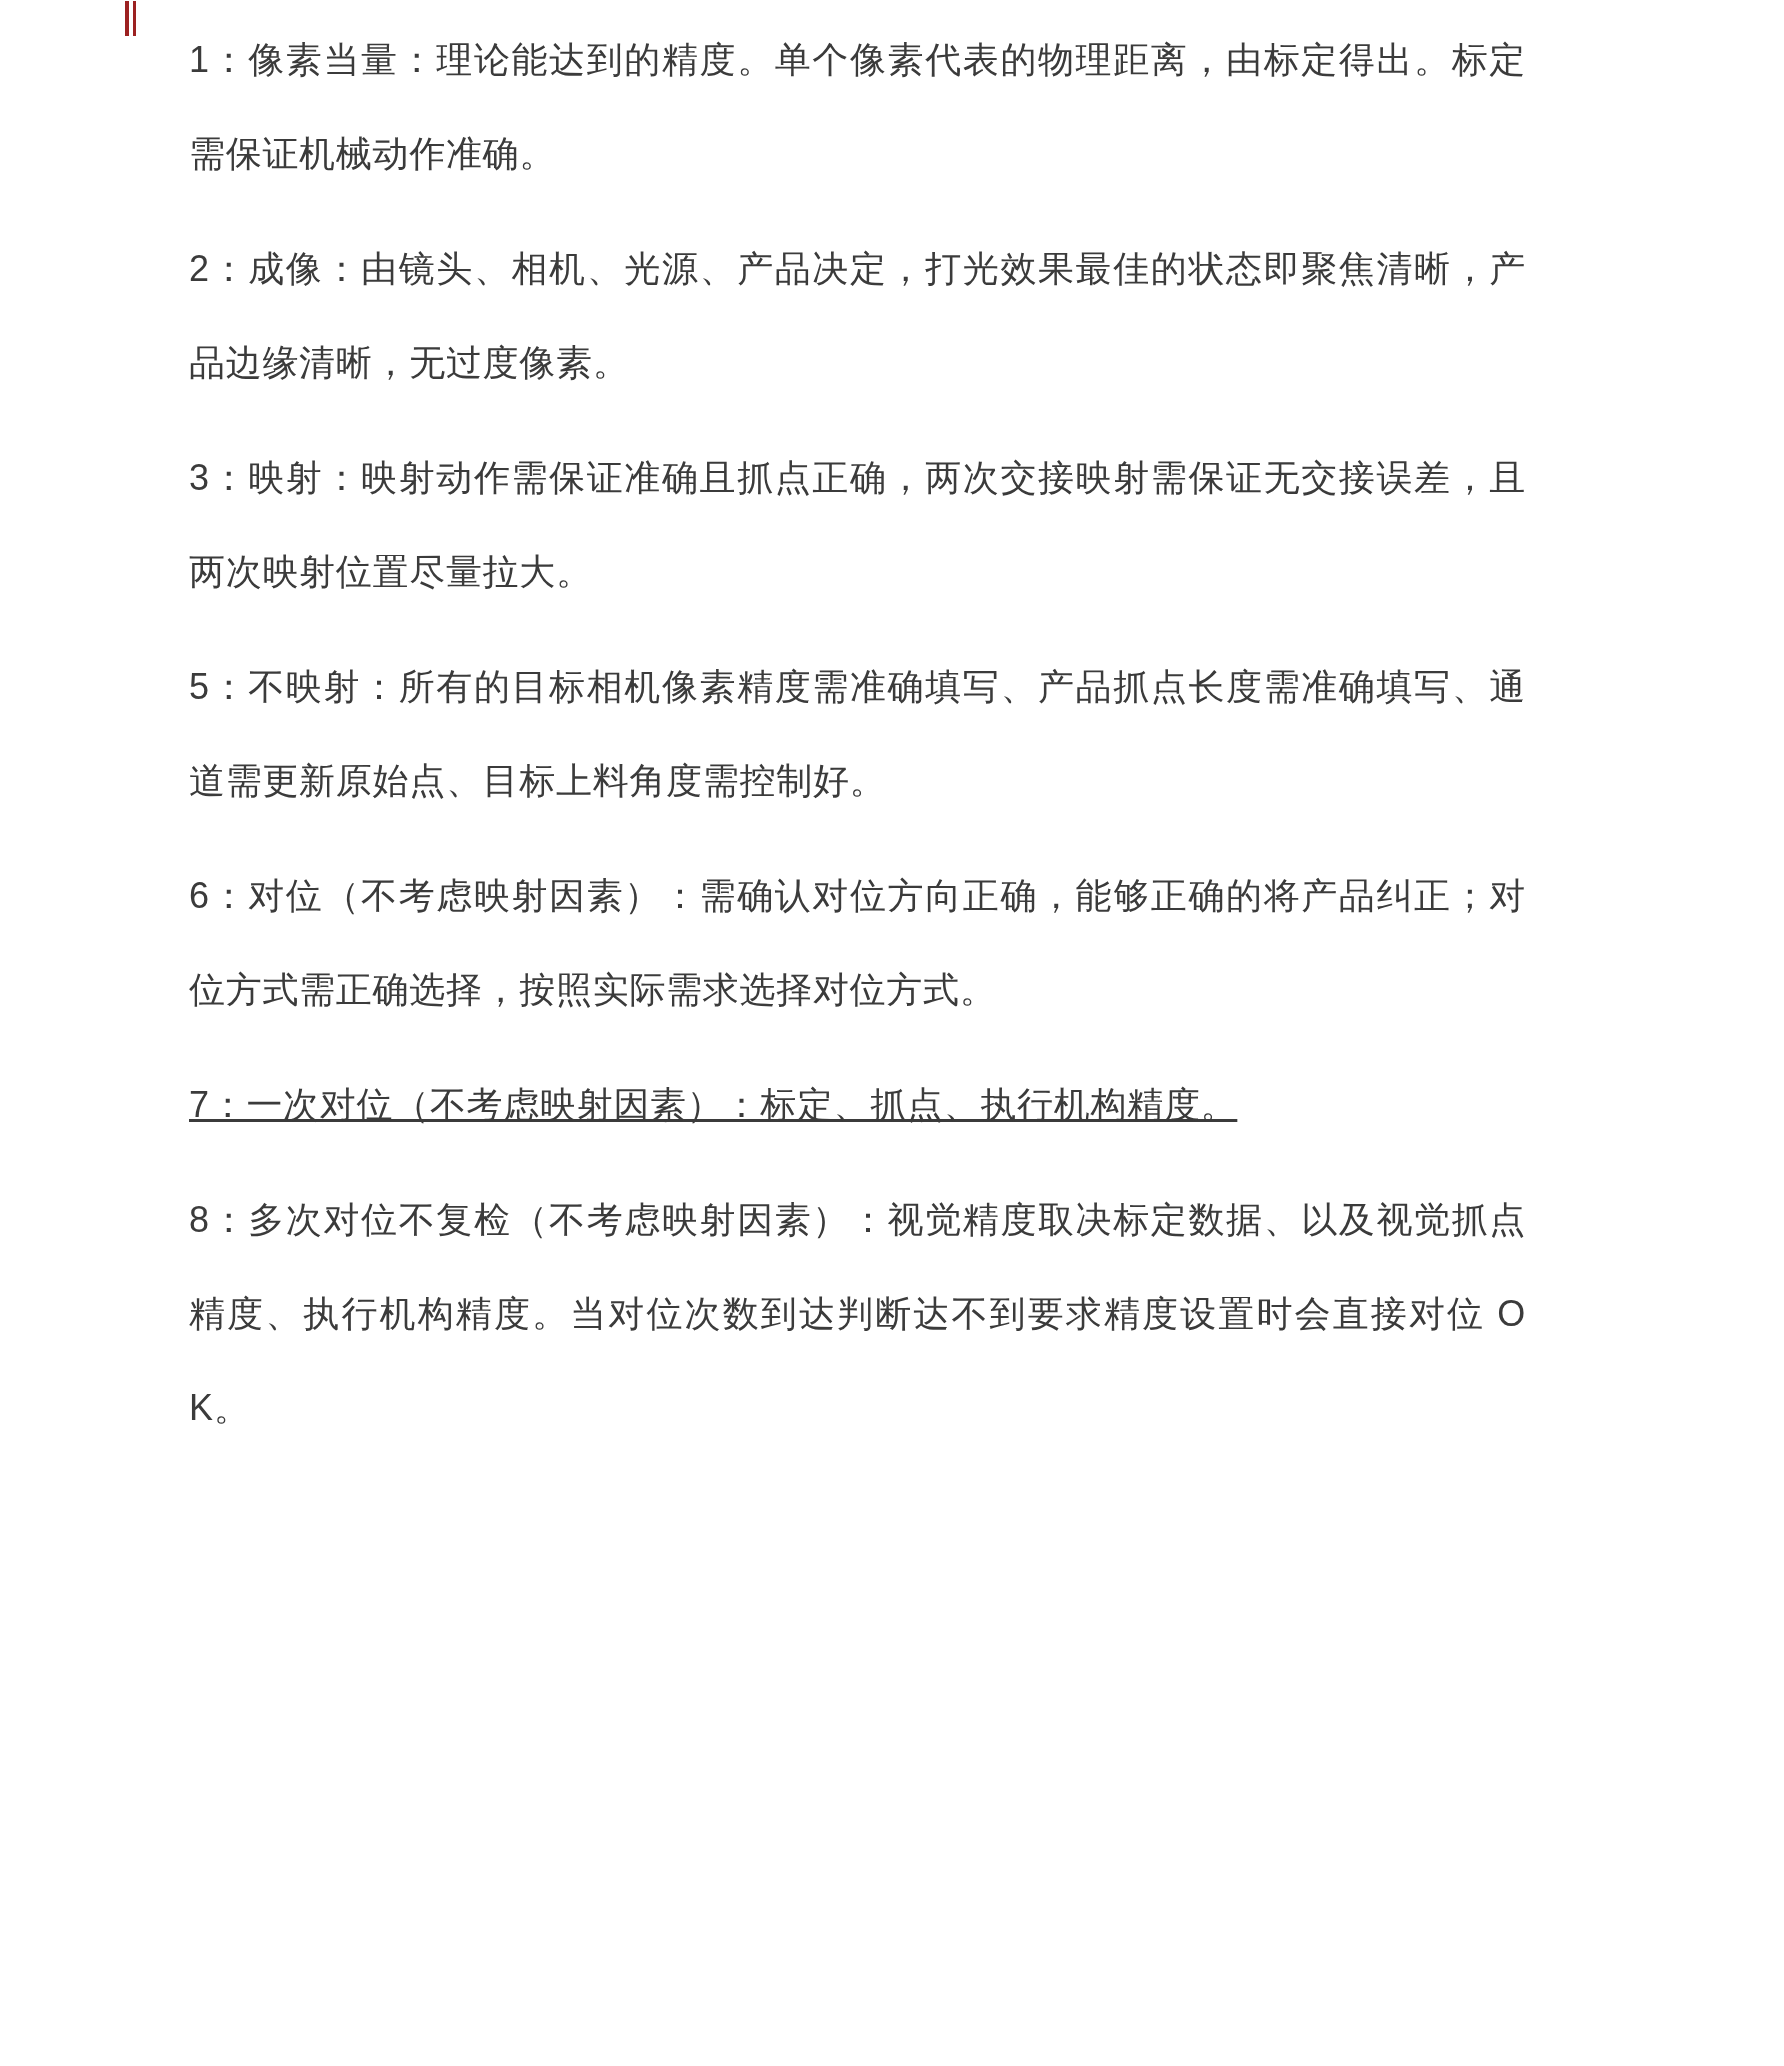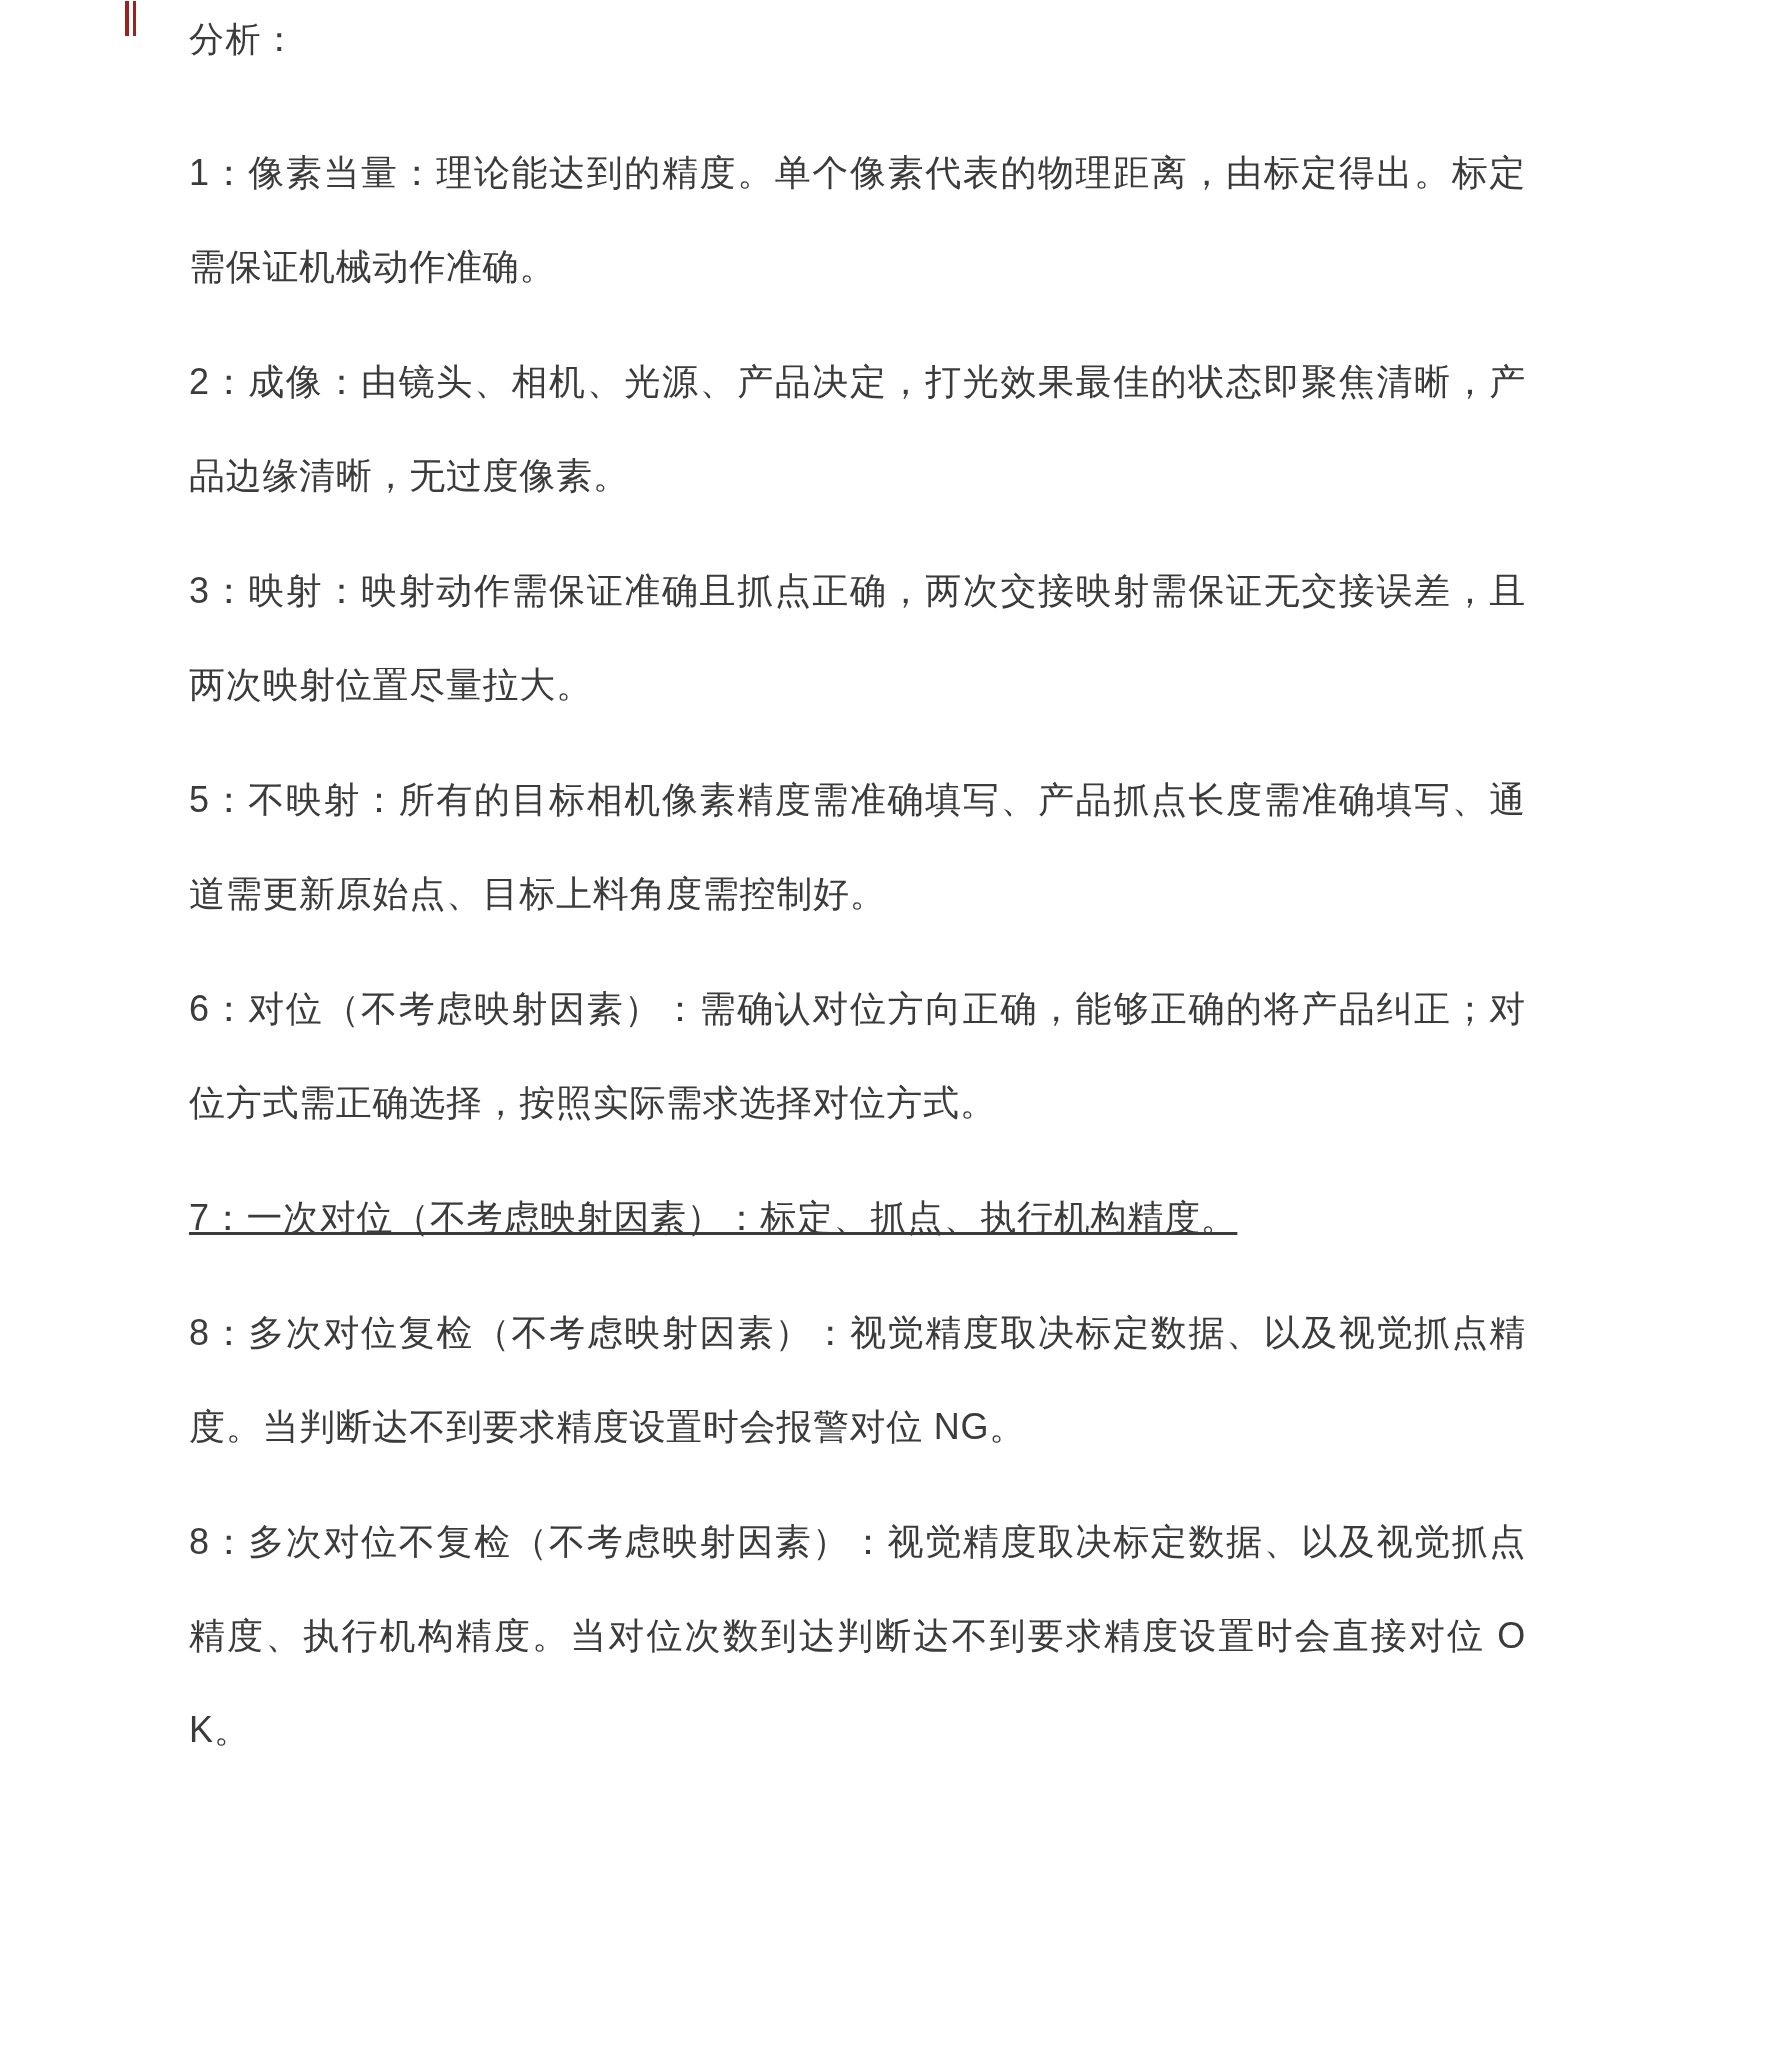--- a/index.html
+++ b/index.html
@@ -55,23 +55,21 @@
 </style>
 </head>
 <body>
 
 <div class="revision-marks">
   <span class="revision-bar b1" style="background: rgb(156, 33, 33);"></span>
   <span class="revision-bar b2" style="background: rgb(156, 33, 33);"></span>
 </div>
 
 <div class="page">
-  <h1 class="doc-title" style="color: rgb(59, 59, 59);">分析：</h1>
   <p class="doc-paragraph" style="color: rgb(59, 59, 59);">1：像素当量：理论能达到的精度。单个像素代表的物理距离，由标定得出。标定需保证机械动作准确。</p>
   <p class="doc-paragraph" style="color: rgb(59, 59, 59);">2：成像：由镜头、相机、光源、产品决定，打光效果最佳的状态即聚焦清晰，产品边缘清晰，无过度像素。</p>
   <p class="doc-paragraph" style="color: rgb(59, 59, 59);">3：映射：映射动作需保证准确且抓点正确，两次交接映射需保证无交接误差，且两次映射位置尽量拉大。</p>
   <p class="doc-paragraph" style="color: rgb(59, 59, 59);">5：不映射：所有的目标相机像素精度需准确填写、产品抓点长度需准确填写、通道需更新原始点、目标上料角度需控制好。</p>
   <p class="doc-paragraph" style="color: rgb(59, 59, 59);">6：对位（不考虑映射因素）：需确认对位方向正确，能够正确的将产品纠正；对位方式需正确选择，按照实际需求选择对位方式。</p>
   <p class="doc-paragraph" style="color: rgb(59, 59, 59); text-decoration: underline;">7：一次对位（不考虑映射因素）：标定、抓点、执行机构精度。</p>
-  <p class="doc-paragraph" style="color: rgb(59, 59, 59);">8：多次对位复检（不考虑映射因素）：视觉精度取决标定数据、以及视觉抓点精度。当判断达不到要求精度设置时会报警对位 NG。</p>
   <p class="doc-paragraph" style="color: rgb(59, 59, 59);">8：多次对位不复检（不考虑映射因素）：视觉精度取决标定数据、以及视觉抓点精度、执行机构精度。当对位次数到达判断达不到要求精度设置时会直接对位 OK。</p>
 </div>
 
 
 </body></html>

